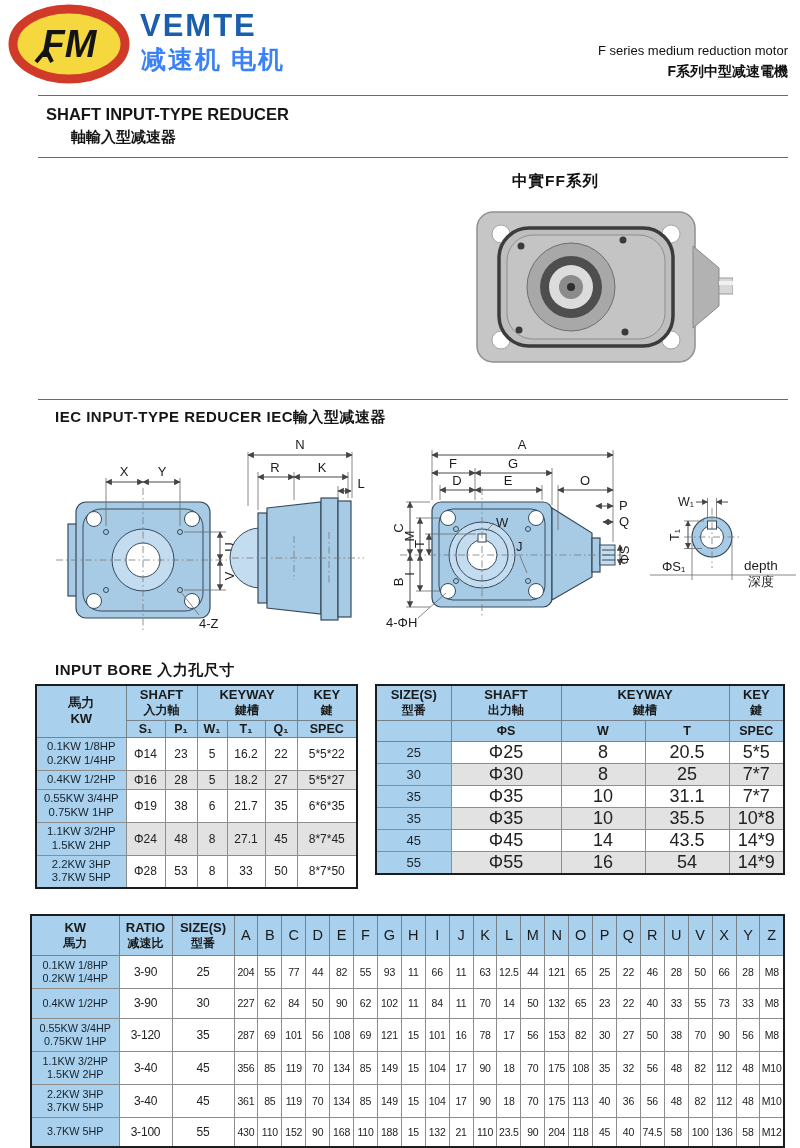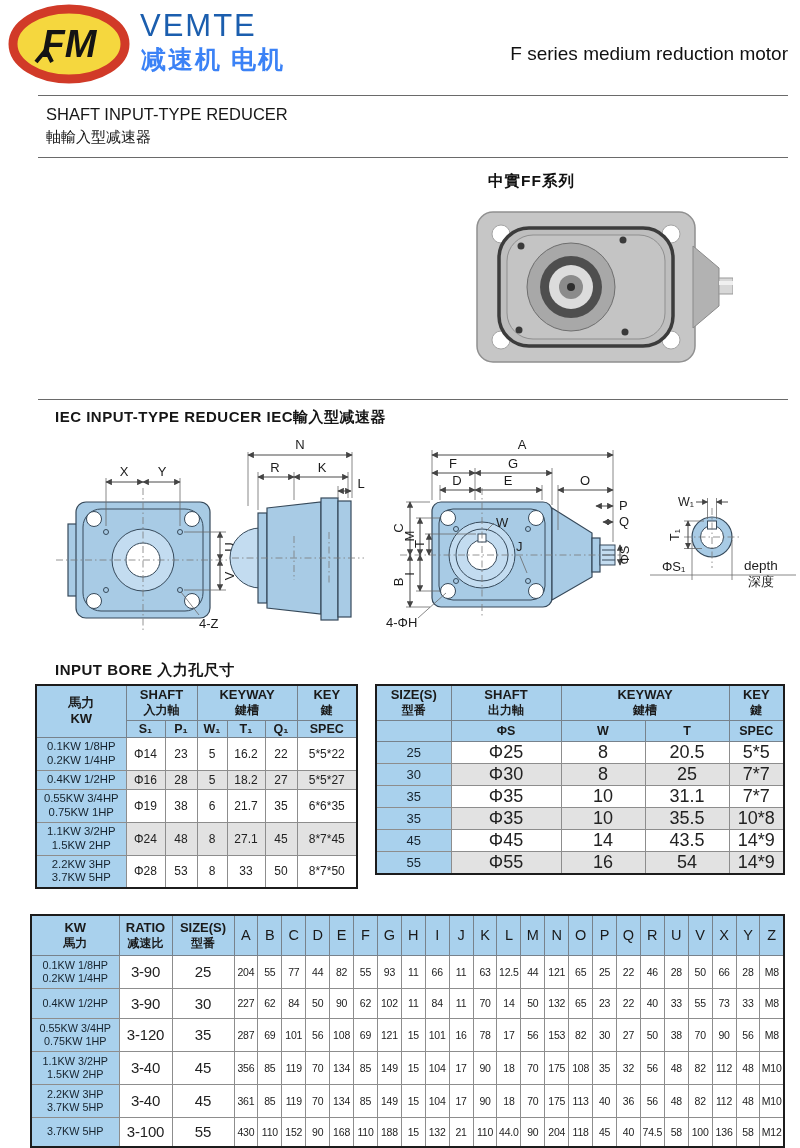--- a/index.html
+++ b/index.html
@@ -2,26 +2,26 @@
 <html><head>
 <meta charset="utf-8">
 <style>
   html,body{margin:0;padding:0;background:#fff;}
   .page{position:relative;width:800px;height:1148px;background:#fff;overflow:hidden;
         font-family:"Liberation Sans","DejaVu Sans",sans-serif;color:#1a1a1a;}
   .abs{position:absolute;}
   .hline{position:absolute;height:1px;background:#6a6a6a;}
 
   
-  .brand-en{font-size:31px;font-weight:normal;color:#1b5eae;letter-spacing:2px;line-height:1;}
+  .brand-en{font-size:31px;font-weight:bold;color:#1b5eae;letter-spacing:2px;line-height:1;}
   .brand-cn{font-size:25px;font-weight:bold;color:#3b82f6;letter-spacing:2px;line-height:1;}
-  .series-en{font-size:19px;color:#111;text-align:right;line-height:1.1;}
+  .series-en{font-size:13px;color:#111;text-align:right;line-height:1.1;}
   .series-cn{font-size:14px;color:#111;font-weight:bold;text-align:right;line-height:1.1;}
-  .sec-title{font-size:16.5px;font-weight:normal;color:#161616;line-height:1;}
-  .sec-title-cn{font-size:15px;font-weight:normal;color:#161616;line-height:1;}
+  .sec-title{font-size:16.5px;font-weight:bold;color:#161616;line-height:1;}
+  .sec-title-cn{font-size:15px;font-weight:bold;color:#161616;line-height:1;margin-left:25px;}
   .ff-caption{font-size:15.5px;font-weight:600;color:#111;letter-spacing:1px;}
   .iec-title{font-size:15px;font-weight:bold;color:#161616;letter-spacing:.5px;}
   .tbl-title{font-size:15px;font-weight:bold;color:#161616;letter-spacing:.5px;}
 
   
   table{border-collapse:collapse;table-layout:fixed;}
   .tbl{position:absolute;border:2px solid #1c1c1c;background:#fff;}
   .tbl th{background:#a9d1ed;border:1px solid #77828c;font-weight:bold;text-align:center;padding:0;}
   .tbl td{border:1px solid #8d8d8d;background:#fff;text-align:center;padding:0;color:#222;}
   .tbl td.lab{background:#a9d1ed;color:#16232e;}
@@ -30,21 +30,21 @@
   .h-cn{font-size:12px;line-height:1.25;}
   #input-bore-table td{font-size:12px;}
   #input-bore-table td.lab{font-size:11.3px;line-height:1.2;}
   #input-bore-table tr.subhead th{font-size:12.5px;}
   #output-shaft-table td{font-size:18px;}
   #output-shaft-table td.lab{font-size:13px;}
   #output-shaft-table tr.subhead th{font-size:12.5px;}
   #dims-table th.letter{font-size:14.5px;font-weight:normal;}
   #dims-table td{font-size:10.5px;letter-spacing:-0.2px;}
   #dims-table td.lab{font-size:10.8px;line-height:1.2;letter-spacing:0;}
-  #dims-table td.mid{font-size:15px;}
+  #dims-table td.mid{font-size:12px;}
 
   
   svg text{font-family:"Liberation Sans","DejaVu Sans",sans-serif;font-size:13px;fill:#1c1c1c;}
   .body{fill:#a8cbe5;stroke:#36495a;stroke-width:1.2;}
   .body2{fill:#c3dcf0;stroke:#36495a;stroke-width:1;}
   .ln{fill:none;stroke:#36495a;stroke-width:1;}
   .hole{fill:#ffffff;stroke:#36495a;stroke-width:1;}
   .dim{stroke:#4a4a4a;stroke-width:1;fill:none;}
   .ext{stroke:#6a6a6a;stroke-width:.8;fill:none;}
   .cl{stroke:#7a7a7a;stroke-width:.8;fill:none;stroke-dasharray:7 3 1.5 3;}
@@ -56,27 +56,28 @@
 <div class="page">
 
   <svg class="abs" style="left:6px;top:4px;" width="130" height="80" viewBox="0 0 130 80">
     <ellipse cx="63" cy="40" rx="56" ry="35" fill="#f5d73e" stroke="#d13a28" stroke-width="9"></ellipse>
     <text x="63" y="53" text-anchor="middle" style="font-size:38px;font-weight:bold;font-style:italic;fill:#141414;">FM</text>
     <path d="M30,58 L40,46 L46,58" fill="none" stroke="#141414" stroke-width="4"></path>
   </svg>
   <div class="abs brand-en" style="left:140px;top:10px;">VEMTE</div>
   <div class="abs brand-cn" style="left:141px;top:47px;">减速机 电机</div>
   <div class="abs series-en" style="right:12px;top:44px;width:400px;">F series medium reduction motor</div>
+  <div class="abs series-cn" style="right:12px;top:64px;width:400px;">F系列中型减速電機</div>
 
   <div class="hline" style="left:38px;top:95px;width:750px;"></div>
   <div class="abs sec-title" style="left:46px;top:106px;">SHAFT INPUT-TYPE REDUCER</div>
   <div class="abs sec-title-cn" style="left:46px;top:129px;">軸輸入型减速器</div>
   <div class="hline" style="left:38px;top:157px;width:750px;"></div>
 
-  <div class="abs ff-caption" style="left:488px;top:171px;">中實FF系列</div>
+  <div class="abs ff-caption" style="left:512px;top:171px;">中實FF系列</div>
   <svg class="abs" style="left:475px;top:208px;" width="258" height="158" viewBox="0 0 258 158">
     <rect x="2" y="4" width="218" height="150" rx="16" fill="#c6c6c6" stroke="#909090" stroke-width="1.5"></rect>
     <circle cx="26" cy="26" r="9" fill="#fff" stroke="#a5a5a5"></circle>
     <circle cx="196" cy="26" r="9" fill="#fff" stroke="#a5a5a5"></circle>
     <circle cx="26" cy="132" r="9" fill="#fff" stroke="#a5a5a5"></circle>
     <circle cx="196" cy="132" r="9" fill="#fff" stroke="#a5a5a5"></circle>
     <rect x="24" y="20" width="174" height="118" rx="30" fill="#bebebe" stroke="#3c3c3c" stroke-width="3.5"></rect>
     <rect x="32" y="27" width="158" height="104" rx="26" fill="#c4c4c4" stroke="#8f8f8f" stroke-width="1"></rect>
     <circle cx="96" cy="79" r="44" fill="#a8a8a8" stroke="#6e6e6e"></circle>
     <circle cx="96" cy="79" r="31" fill="#4e4e4e"></circle>
@@ -652,21 +653,21 @@
           <td>110</td>
           <td>152</td>
           <td>90</td>
           <td>168</td>
           <td>110</td>
           <td>188</td>
           <td>15</td>
           <td>132</td>
           <td>21</td>
           <td>110</td>
-          <td>44.0</td>
+          <td>23.5</td>
           <td>90</td>
           <td>204</td>
           <td>118</td>
           <td>45</td>
           <td>40</td>
           <td>74.5</td>
           <td>58</td>
           <td>100</td>
           <td>136</td>
           <td>58</td>

